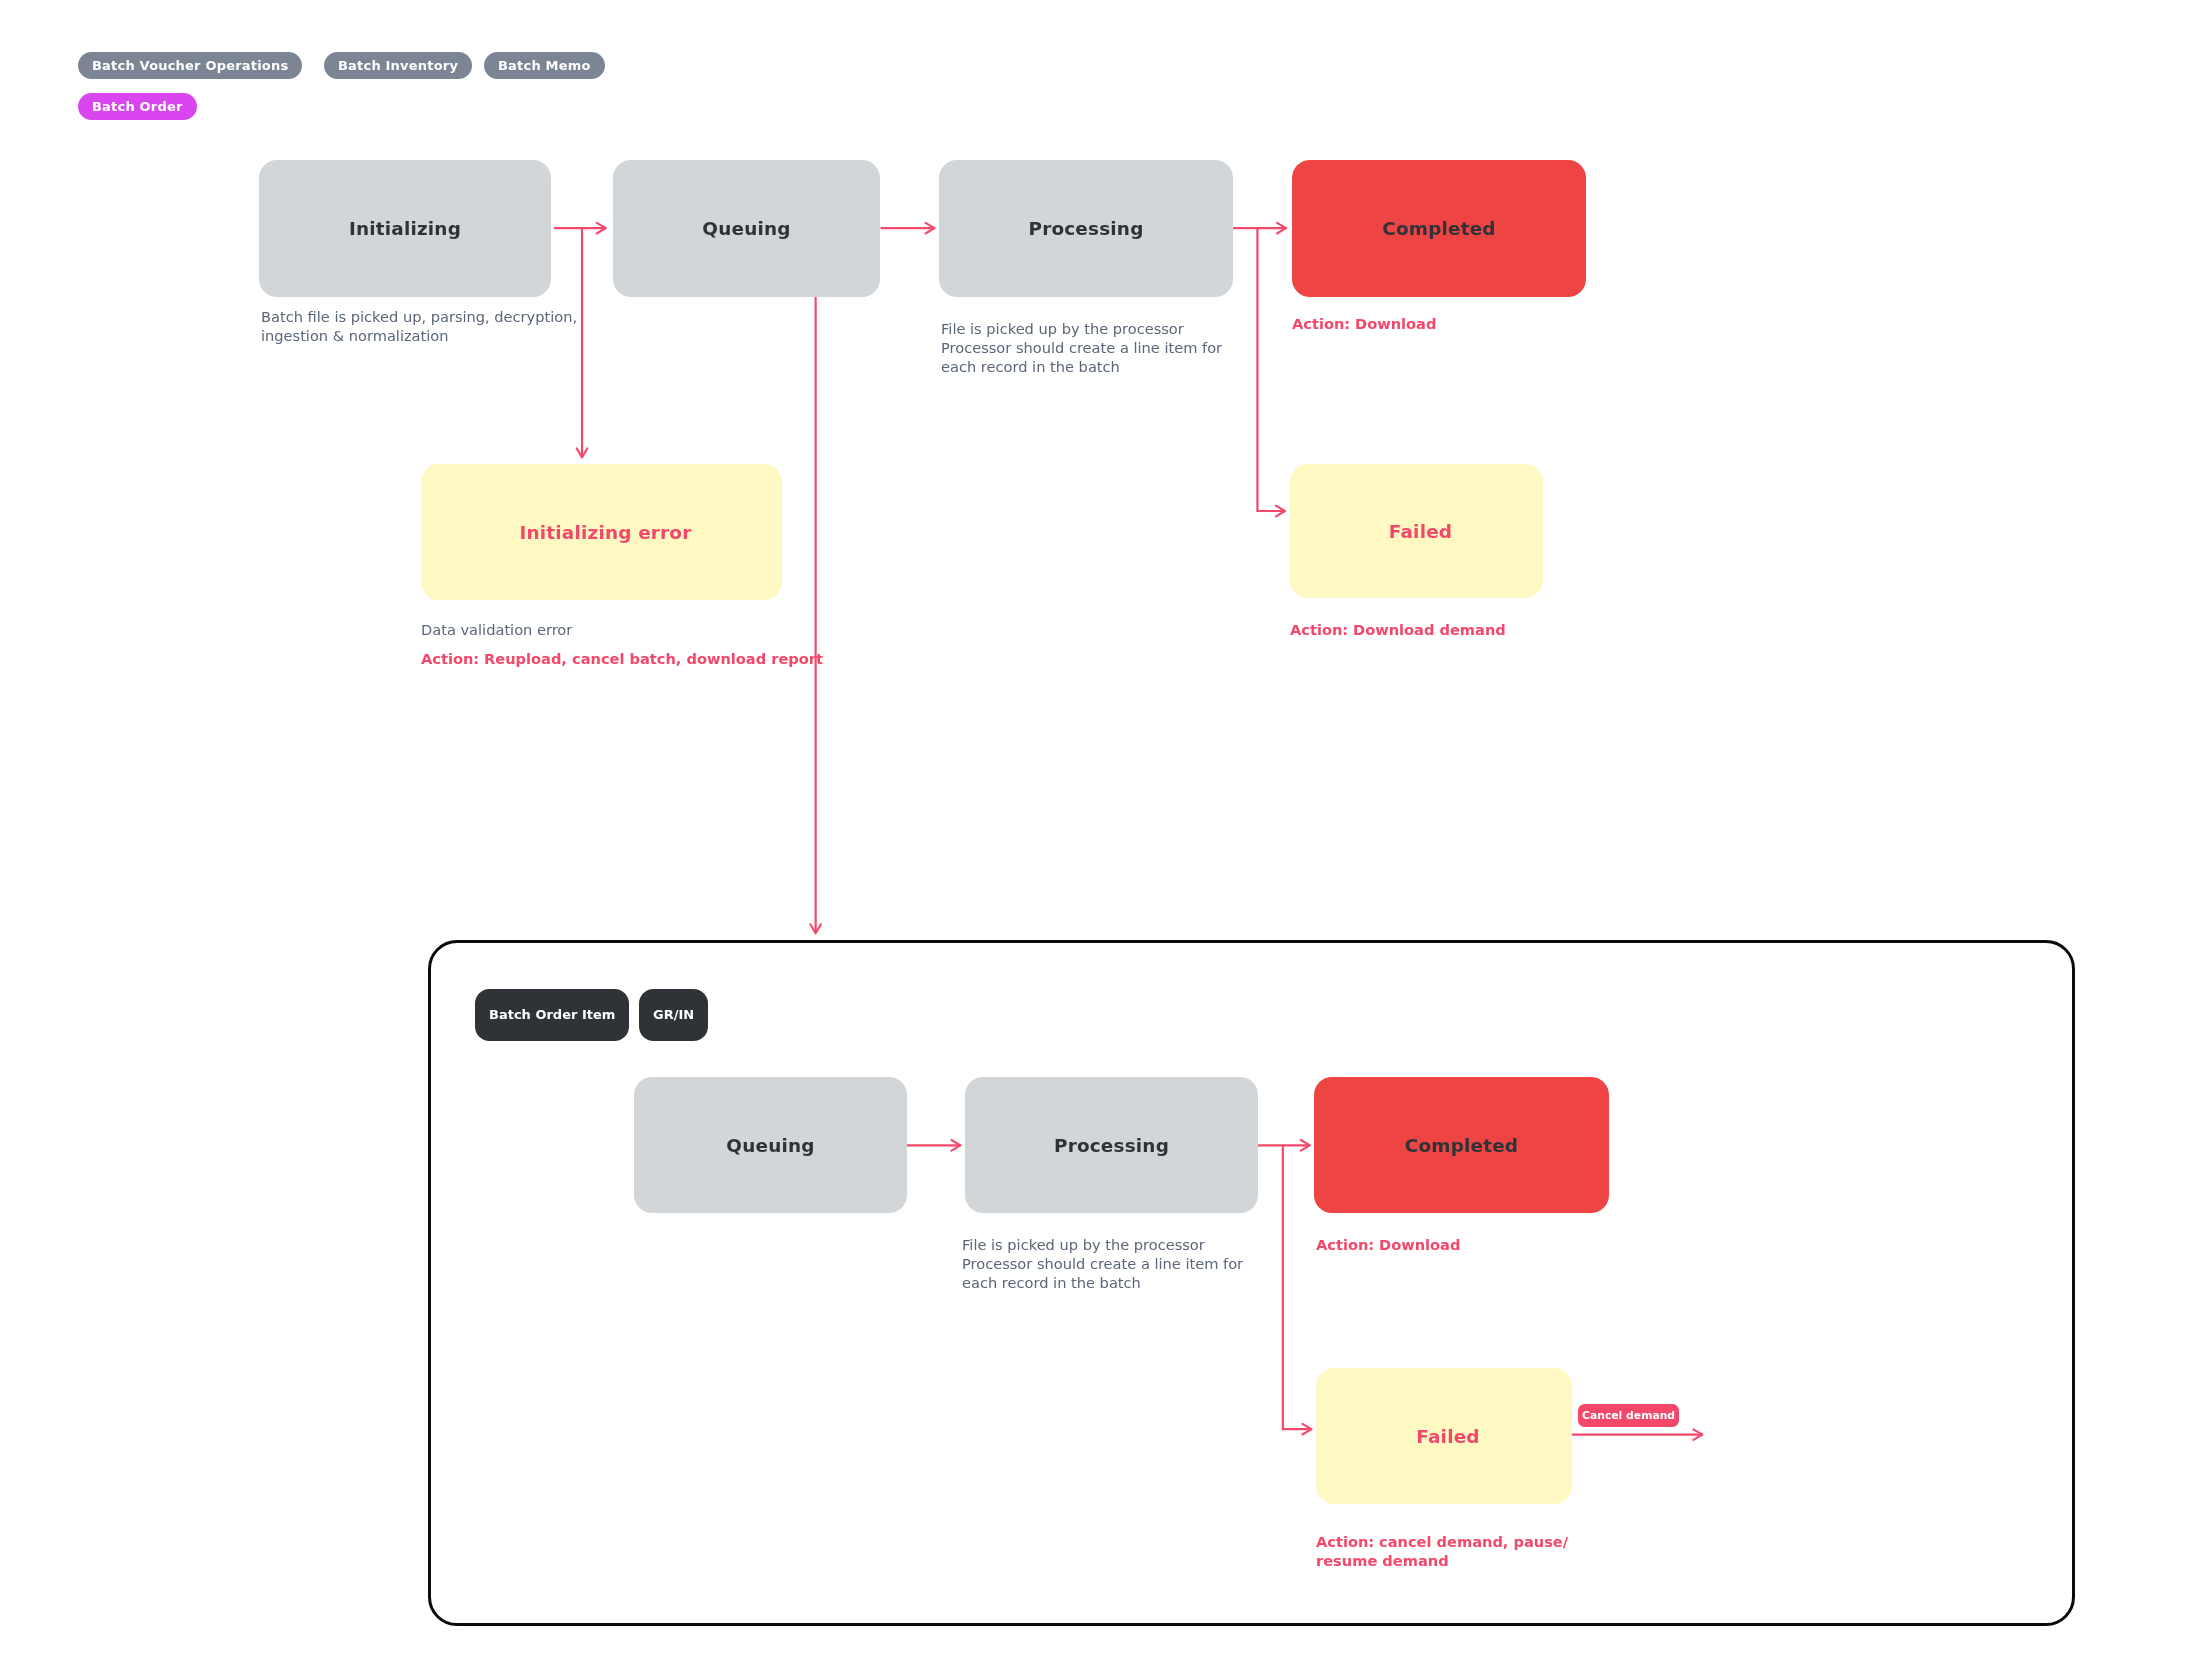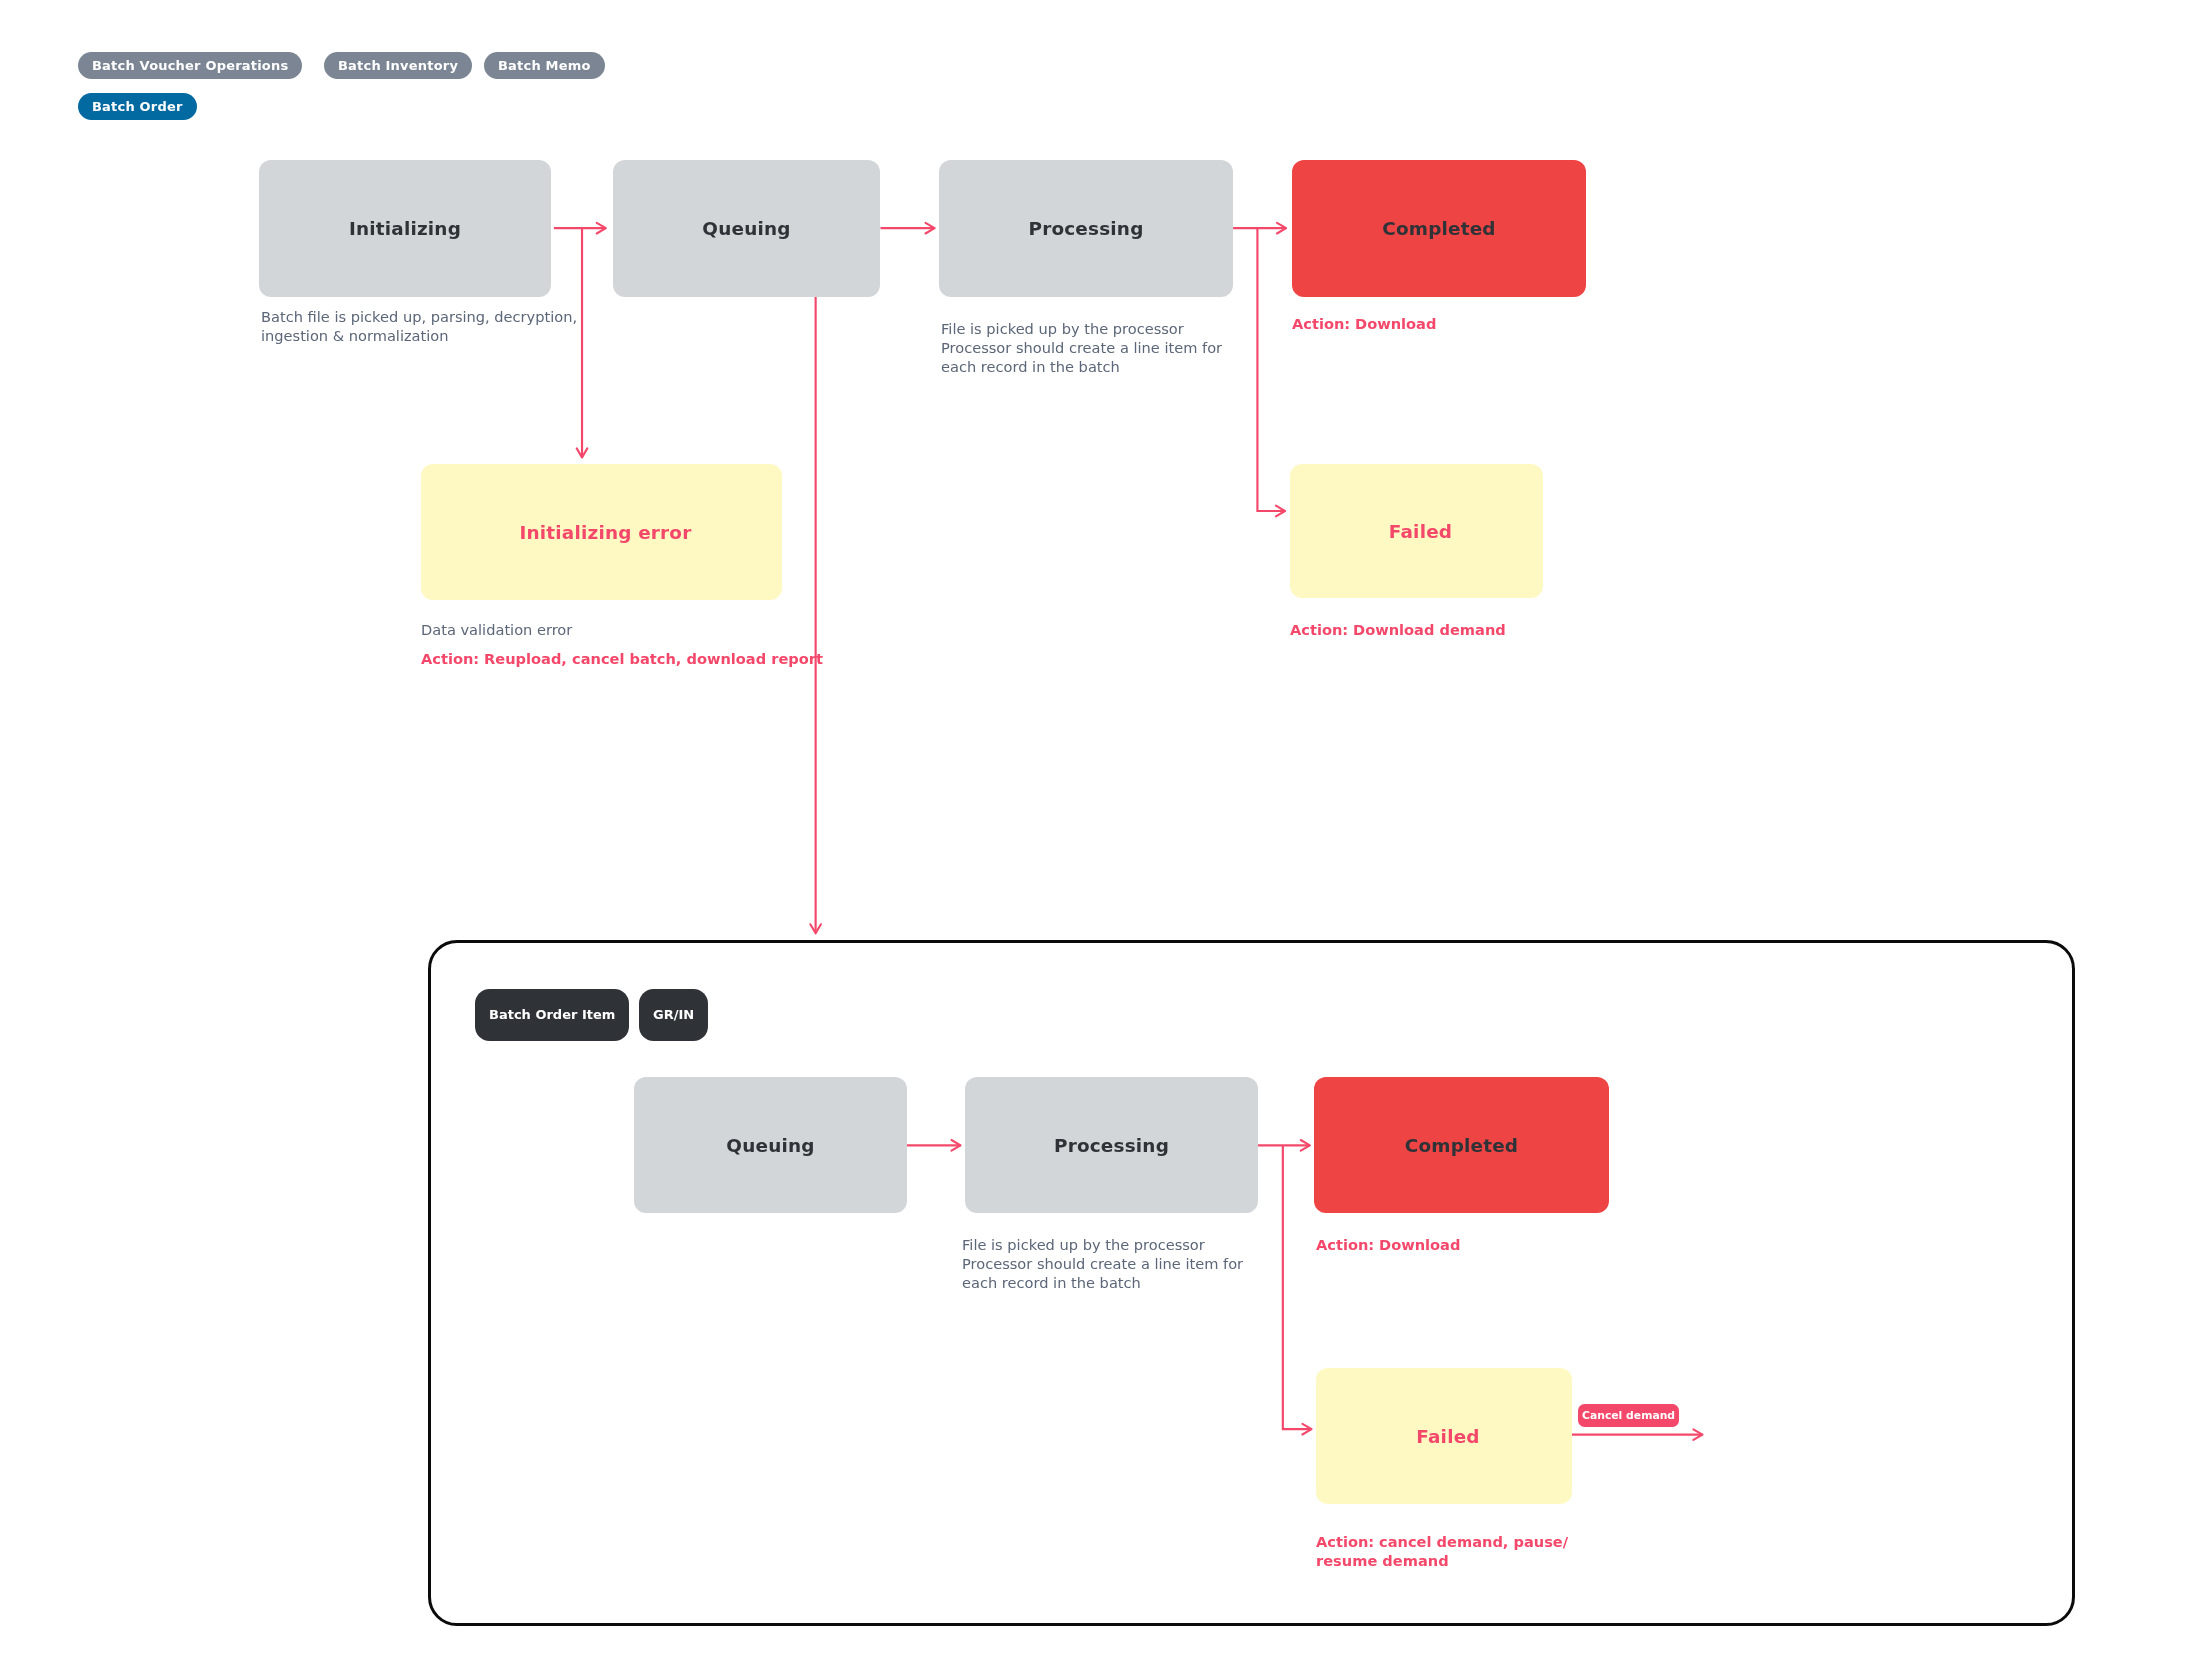--- a/index.html
+++ b/index.html
@@ -12,24 +12,24 @@
   }
   .connectors{position:absolute;left:0;top:0;pointer-events:none;}
   
   .pill{
     position:absolute;height:27px;line-height:27px;
     border-radius:14px;padding:0 14px;
     color:#ffffff;font-weight:bold;font-size:13px;letter-spacing:0.2px;
     white-space:nowrap;
   }
   .pill.gray{background:#7b8593;}
-  .pill.dark{background:#0369a1;}
+  .pill.dark{background:#d946ef;}
   
   .node{
-    position:absolute;border-radius:12px;
+    position:absolute;border-radius:18px;
     display:flex;align-items:center;justify-content:center;
   }
   .node .node-label{
     font-weight:bold;font-size:18.4px;letter-spacing:0.2px;
     padding:0 9.7px;text-align:center;
   }
   .node.gray{background:#d2d6d9;color:#2f3338;}
   .node.green{background:#ef4444;color:#2f3338;}
   .node.pink{background:#fef9c3;color:#f4486b;padding-left:8px;}
   

